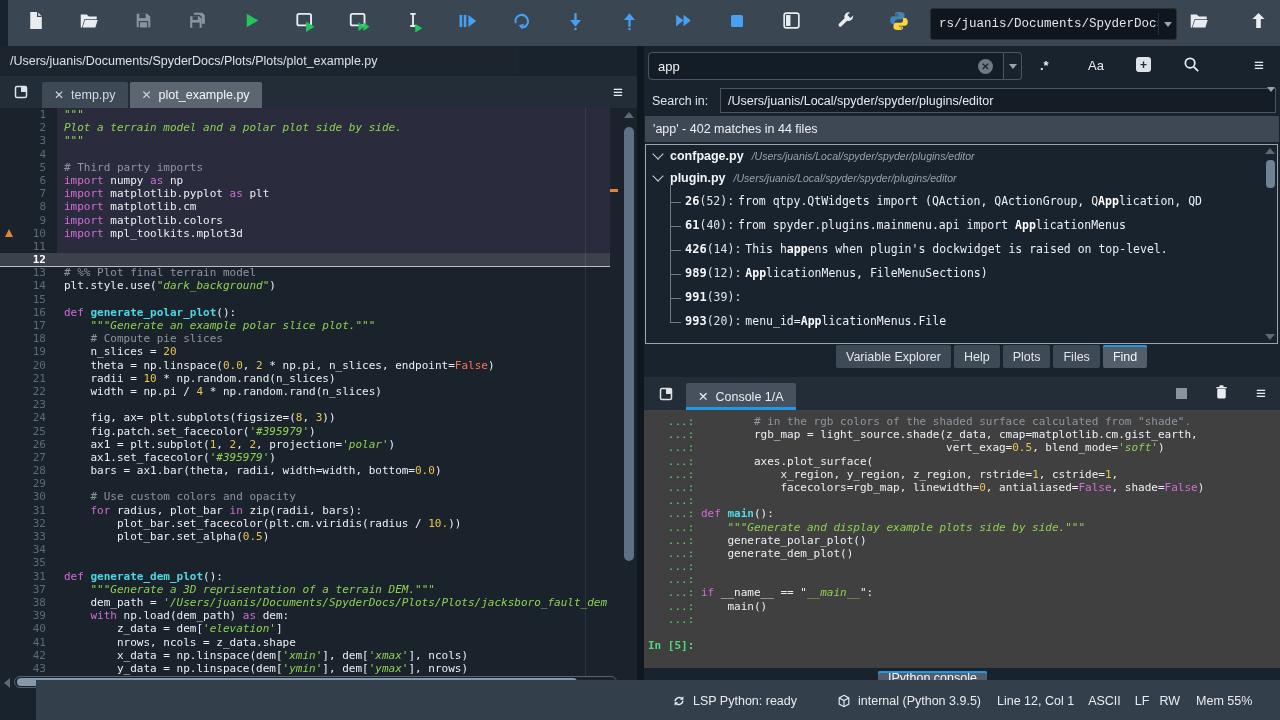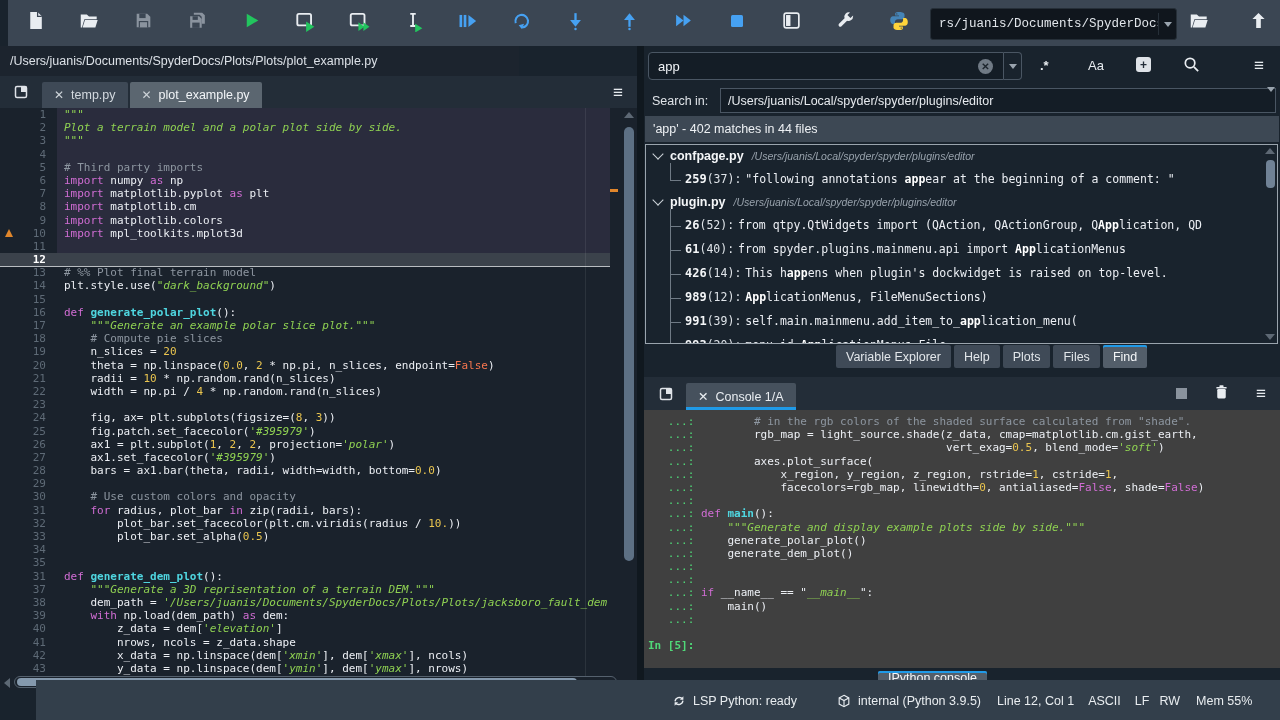--- a/index.html
+++ b/index.html
@@ -494,28 +494,20 @@
         <div class="cbtn"><span class="caret"></span></div>
       </div>
     </div>
     <div class="summary">'app' - 402 matches in 44 files</div>
     <div class="results" id="find-results">
         <div class="grp-file">
           <span class="chev"></span>
           <span class="fname">confpage.py</span>
           <span class="fpath">/Users/juanis/Local/spyder/spyder/plugins/editor</span>
         </div>
-        <div class="grp-matches">
-          <div class="match">
-            <span class="corner"></span>
-            <span class="mline">259</span>
-            <span class="mcol"> (37): </span>
-            <span class="mtxt"><span class="tk-p">"following annotations </span><span class="tk-hl">app</span><span class="tk-p">ear at the beginning of a comment: "</span></span>
-          </div>
-        </div>
         <div class="grp-file">
           <span class="chev"></span>
           <span class="fname">plugin.py</span>
           <span class="fpath">/Users/juanis/Local/spyder/spyder/plugins/editor</span>
         </div>
         <div class="grp-matches">
           <div class="match">
             <span class="corner"></span>
             <span class="mline">26</span>
             <span class="mcol"> (52): </span>
@@ -536,21 +528,20 @@
           <div class="match">
             <span class="corner"></span>
             <span class="mline">989</span>
             <span class="mcol"> (12): </span>
             <span class="mtxt"><span class="tk-hl">App</span><span class="tk-p">licationMenus, FileMenuSections)</span></span>
           </div>
           <div class="match">
             <span class="corner"></span>
             <span class="mline">991</span>
             <span class="mcol"> (39): </span>
-            <span class="mtxt"><span class="tk-p">self.main.mainmenu.add_item_to_</span><span class="tk-hl">app</span><span class="tk-p">lication_menu(</span></span>
           </div>
           <div class="match">
             <span class="corner"></span>
             <span class="mline">993</span>
             <span class="mcol"> (20): </span>
             <span class="mtxt"><span class="tk-p">menu_id=</span><span class="tk-hl">App</span><span class="tk-p">licationMenus.File</span></span>
           </div>
         </div>
       </div>
     <div class="res-vsb" style="top:102px;height:192px;">

